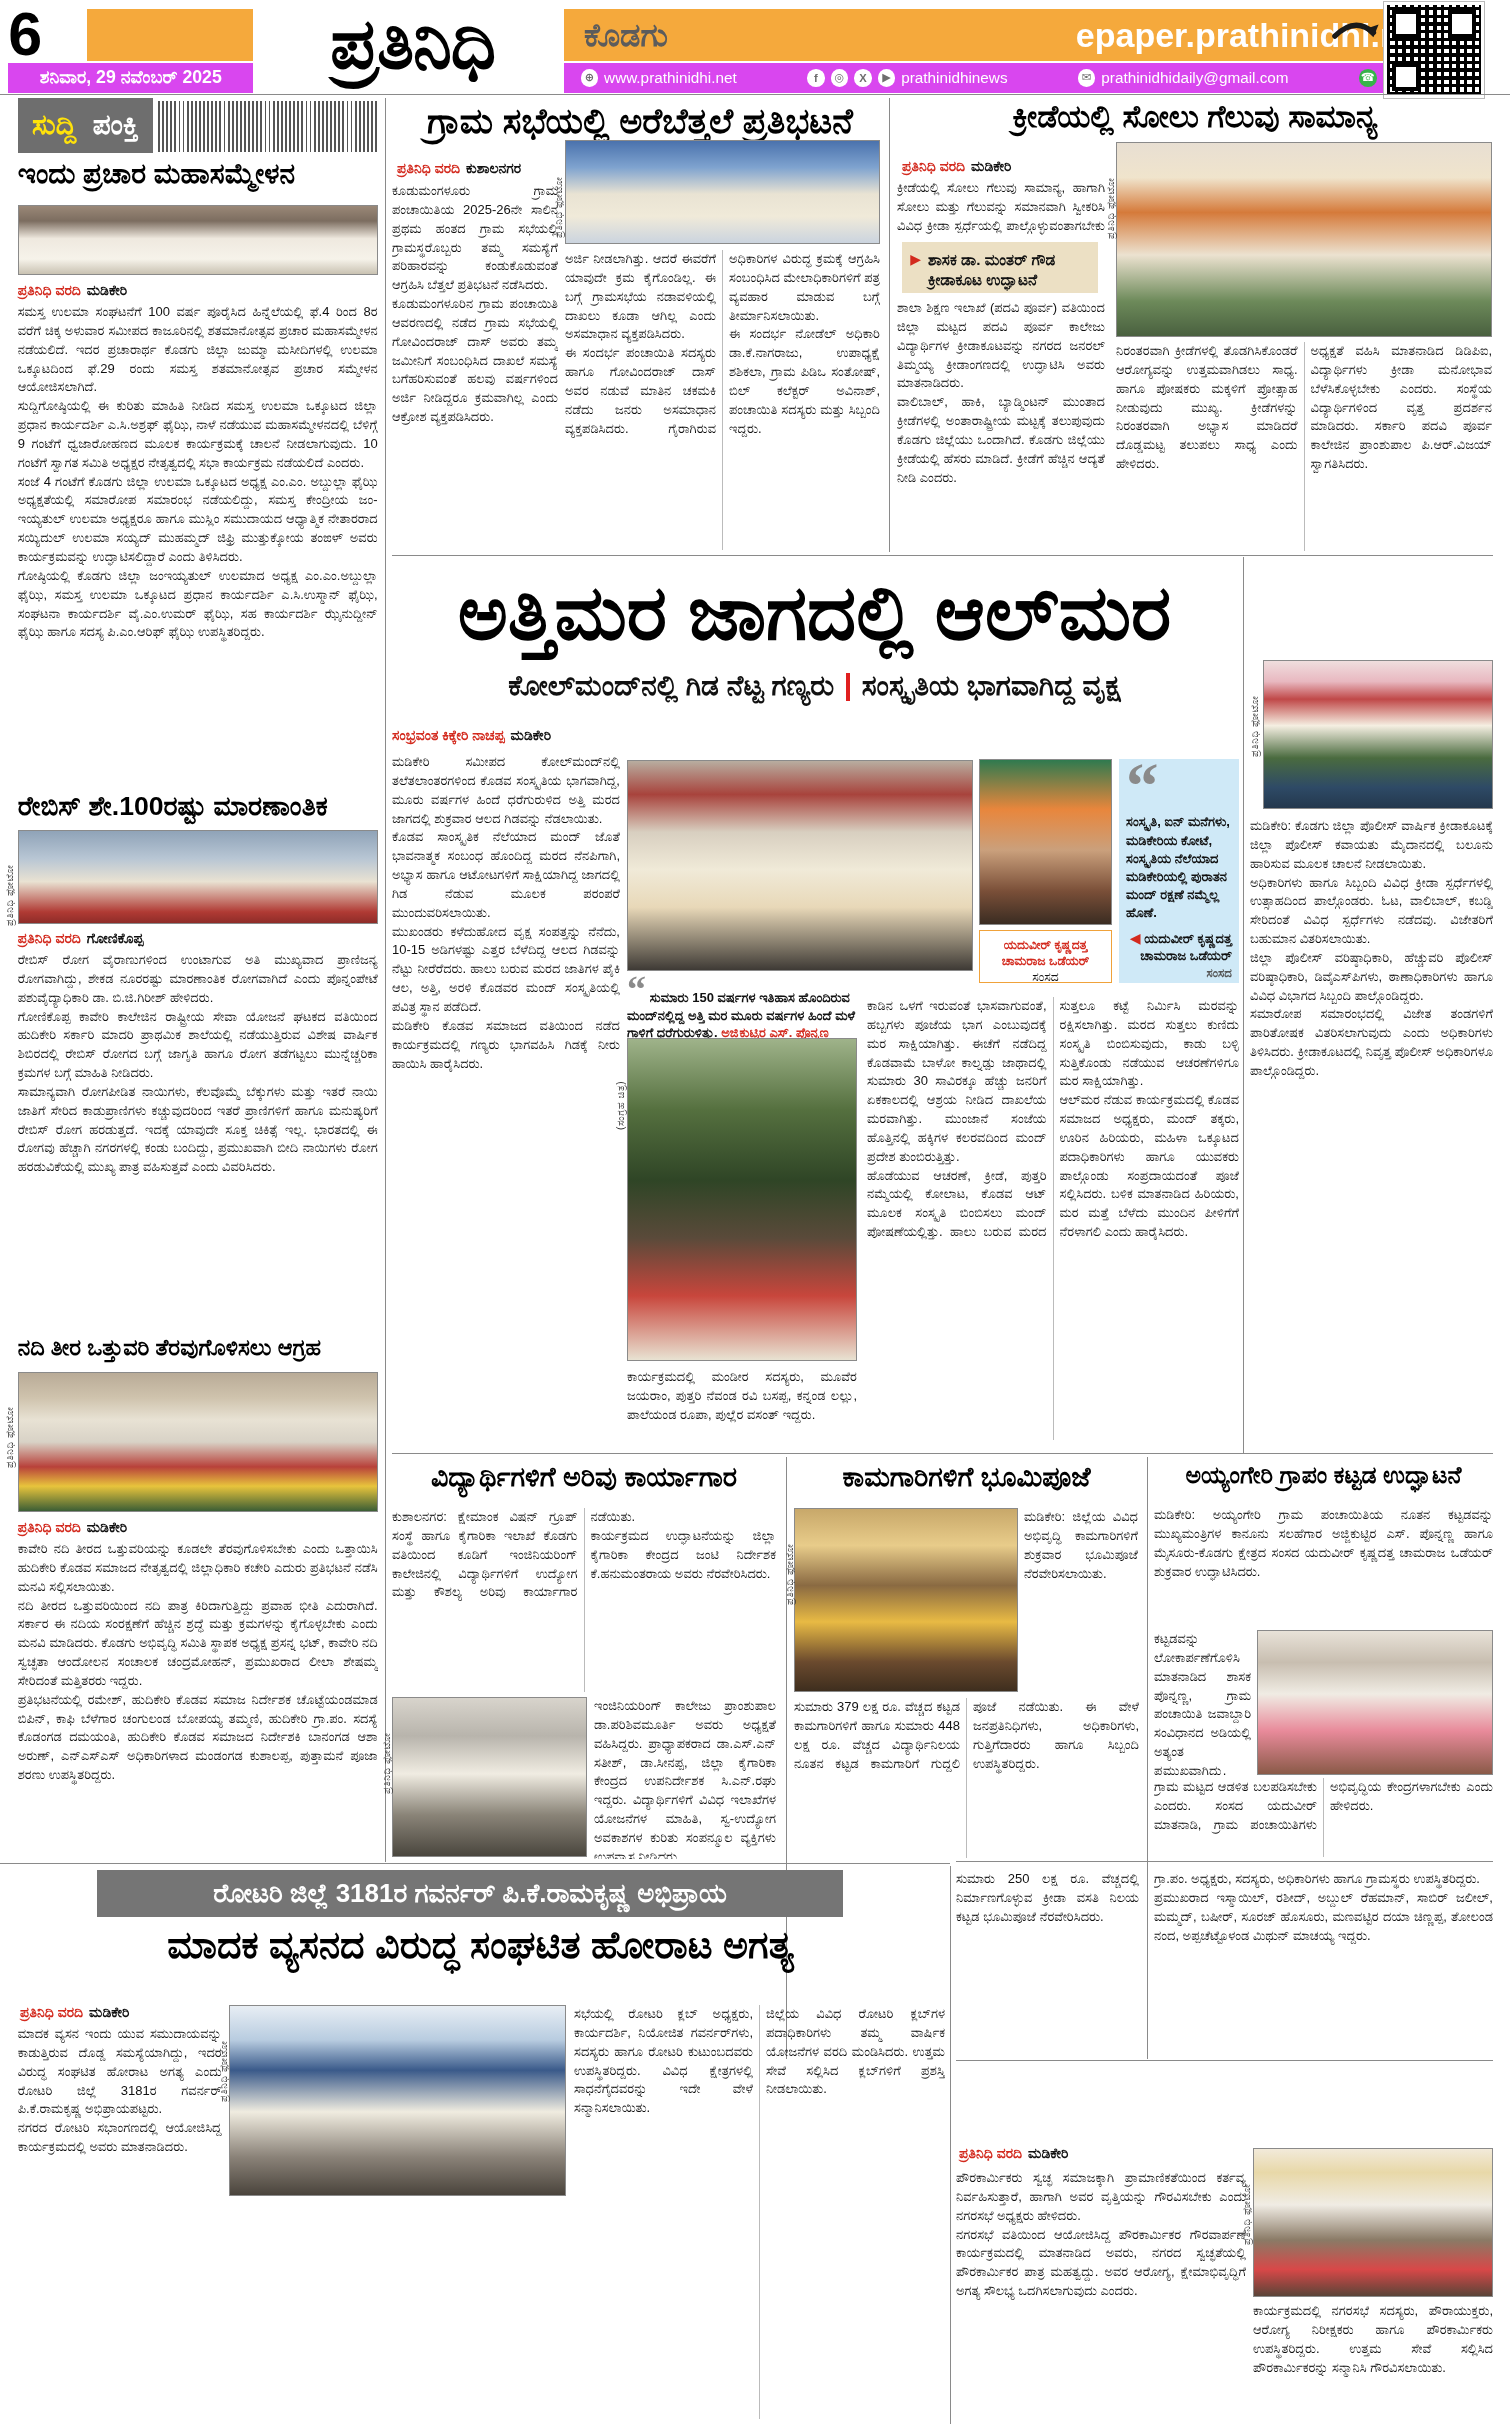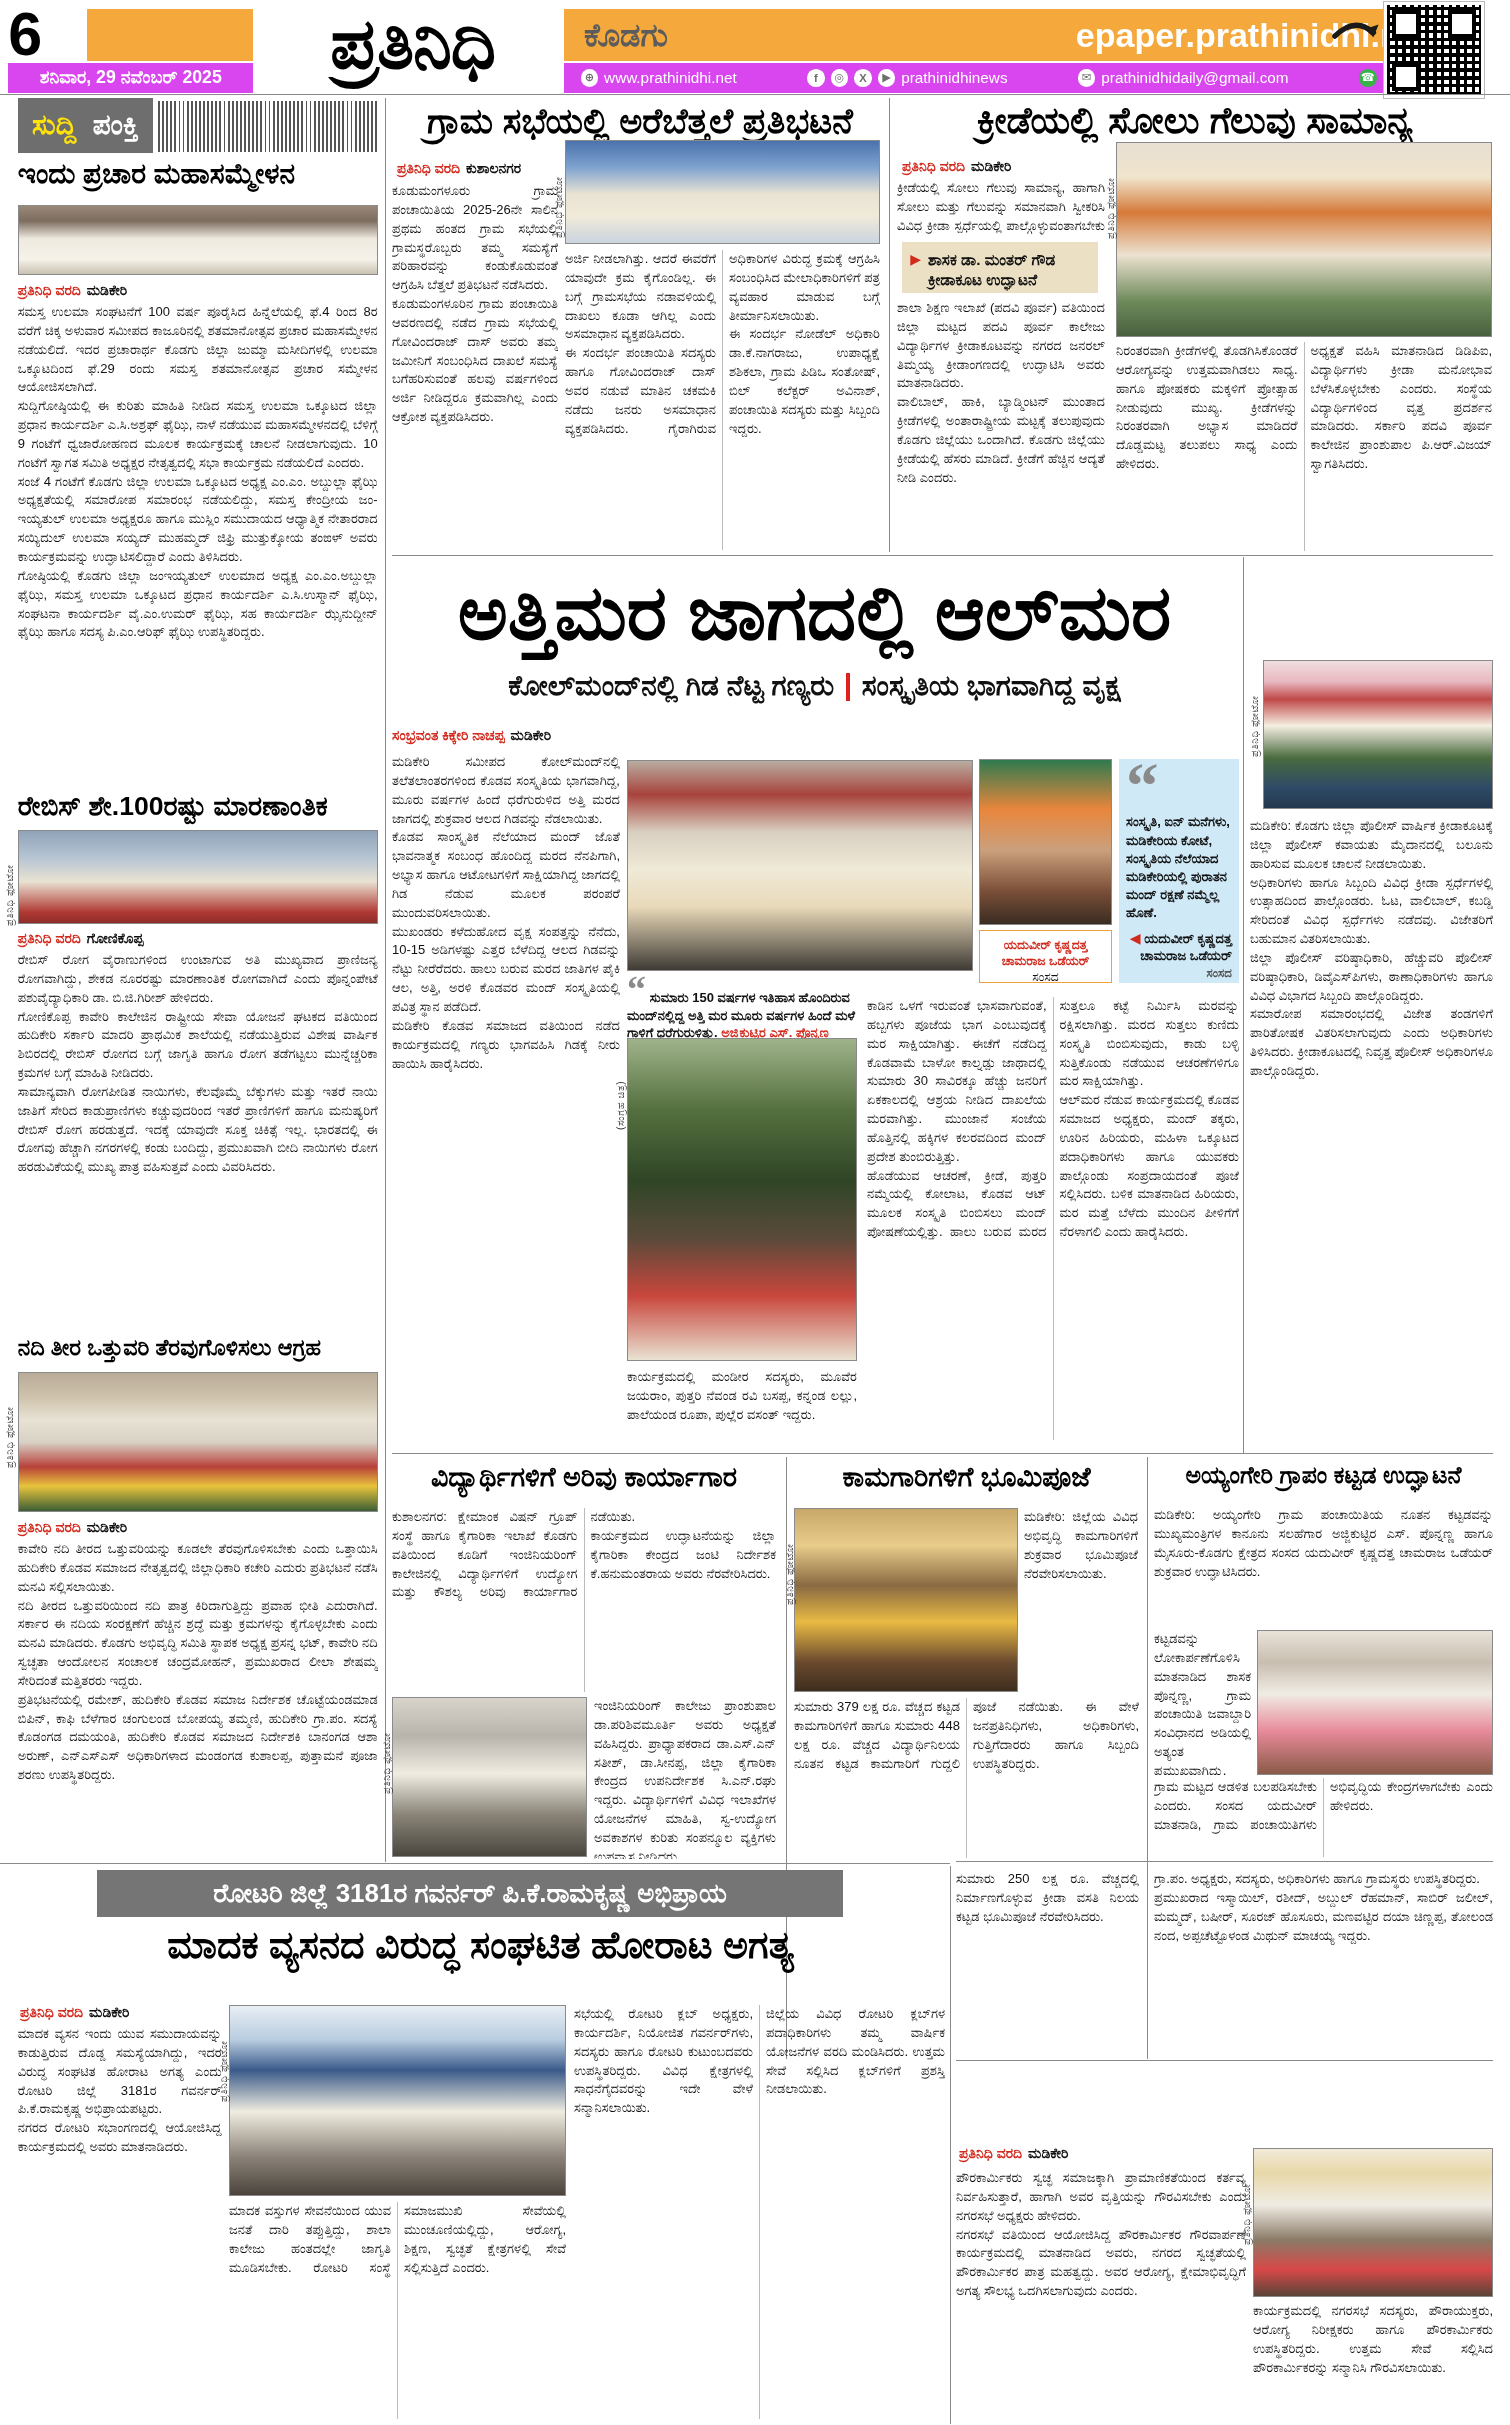--- a/index.html
+++ b/index.html
@@ -164,21 +164,21 @@
     <span class="plc">ಕುಶಾಲನಗರ</span>
   </div>
   <div class="abs body" style="left:392px;top:182px;width:166px;height:368px;">ಕೂಡುಮಂಗಳೂರು ಗ್ರಾಮ ಪಂಚಾಯಿತಿಯ 2025-26ನೇ ಸಾಲಿನ ಪ್ರಥಮ ಹಂತದ ಗ್ರಾಮ ಸಭೆಯಲ್ಲಿ ಗ್ರಾಮಸ್ಥರೊಬ್ಬರು ತಮ್ಮ ಸಮಸ್ಯೆಗೆ ಪರಿಹಾರವನ್ನು ಕಂಡುಕೊಡುವಂತೆ ಆಗ್ರಹಿಸಿ ಬೆತ್ತಲೆ ಪ್ರತಿಭಟನೆ ನಡೆಸಿದರು.
 ಕೂಡುಮಂಗಳೂರಿನ ಗ್ರಾಮ ಪಂಚಾಯಿತಿ ಆವರಣದಲ್ಲಿ ನಡೆದ ಗ್ರಾಮ ಸಭೆಯಲ್ಲಿ ಗೋವಿಂದರಾಜ್ ದಾಸ್ ಅವರು ತಮ್ಮ ಜಮೀನಿಗೆ ಸಂಬಂಧಿಸಿದ ದಾಖಲೆ ಸಮಸ್ಯೆ ಬಗೆಹರಿಸುವಂತೆ ಹಲವು ವರ್ಷಗಳಿಂದ ಅರ್ಜಿ ನೀಡಿದ್ದರೂ ಕ್ರಮವಾಗಿಲ್ಲ ಎಂದು ಆಕ್ರೋಶ ವ್ಯಕ್ತಪಡಿಸಿದರು.</div>
   <div class="abs photo" style="left:565px;top:140px;width:315px;height:104px;background:linear-gradient(180deg,#4a72ad 0%,#7fa3cf 26%,#e9e3d3 52%,#f0ead9 74%,#cbd4df 100%);"></div>
   <div class="abs vcred" style="left:553px;top:142px;">ಪ್ರತಿನಿಧಿ ಫೋಟೋ</div>
   <div class="abs body cols2" style="left:565px;top:250px;width:315px;height:300px;">ಅರ್ಜಿ ನೀಡಲಾಗಿತ್ತು. ಆದರೆ ಈವರೆಗೆ ಯಾವುದೇ ಕ್ರಮ ಕೈಗೊಂಡಿಲ್ಲ. ಈ ಬಗ್ಗೆ ಗ್ರಾಮಸಭೆಯ ನಡಾವಳಿಯಲ್ಲಿ ದಾಖಲು ಕೂಡಾ ಆಗಿಲ್ಲ ಎಂದು ಅಸಮಾಧಾನ ವ್ಯಕ್ತಪಡಿಸಿದರು.
 ಈ ಸಂದರ್ಭ ಪಂಚಾಯಿತಿ ಸದಸ್ಯರು ಹಾಗೂ ಗೋವಿಂದರಾಜ್ ದಾಸ್ ಅವರ ನಡುವೆ ಮಾತಿನ ಚಕಮಕಿ ನಡೆದು ಜನರು ಅಸಮಾಧಾನ ವ್ಯಕ್ತಪಡಿಸಿದರು. ಗೈರಾಗಿರುವ ಅಧಿಕಾರಿಗಳ ವಿರುದ್ಧ ಕ್ರಮಕ್ಕೆ ಆಗ್ರಹಿಸಿ ಸಂಬಂಧಿಸಿದ ಮೇಲಾಧಿಕಾರಿಗಳಿಗೆ ಪತ್ರ ವ್ಯವಹಾರ ಮಾಡುವ ಬಗ್ಗೆ ತೀರ್ಮಾನಿಸಲಾಯಿತು.
 ಈ ಸಂದರ್ಭ ನೋಡೆಲ್ ಅಧಿಕಾರಿ ಡಾ.ಕೆ.ನಾಗರಾಜು, ಉಪಾಧ್ಯಕ್ಷೆ ಶಶಿಕಲಾ, ಗ್ರಾಮ ಪಿಡಿಒ ಸಂತೋಷ್, ಬಿಲ್ ಕಲೆಕ್ಟರ್ ಅವಿನಾಶ್, ಪಂಚಾಯಿತಿ ಸದಸ್ಯರು ಮತ್ತು ಸಿಬ್ಬಂದಿ ಇದ್ದರು.</div>
 
-  <div class="abs hl" style="left:897px;top:100px;width:596px;font-size:37px;text-align:center;">ಕ್ರೀಡೆಯಲ್ಲಿ ಸೋಲು ಗೆಲುವು ಸಾಮಾನ್ಯ</div>
+  <div class="abs hl" style="left:897px;top:100px;width:596px;font-size:31px;text-align:center;">ಕ್ರೀಡೆಯಲ್ಲಿ ಸೋಲು ಗೆಲುವು ಸಾಮಾನ್ಯ</div>
   <div class="abs byline" style="left:902px;top:158px;">
     <span class="redlbl">ಪ್ರತಿನಿಧಿ ವರದಿ</span>
     <span class="plc">ಮಡಿಕೇರಿ</span>
   </div>
   <div class="abs body" style="left:897px;top:179px;width:208px;height:59px;">ಕ್ರೀಡೆಯಲ್ಲಿ ಸೋಲು ಗೆಲುವು ಸಾಮಾನ್ಯ, ಹಾಗಾಗಿ ಸೋಲು ಮತ್ತು ಗೆಲುವನ್ನು ಸಮಾನವಾಗಿ ಸ್ವೀಕರಿಸಿ ವಿವಿಧ ಕ್ರೀಡಾ ಸ್ಪರ್ಧೆಯಲ್ಲಿ ಪಾಲ್ಗೊಳ್ಳುವಂತಾಗಬೇಕು ಎಂದು ಶಾಸಕ ಡಾ. ಮಂತರ್ ಗೌಡ ಹೇಳಿದರು.</div>
   <div class="abs beigebox" style="left:902px;top:242px;width:196px;height:51px;">
     <span class="tri">▶</span>
     <span>ಶಾಸಕ ಡಾ. ಮಂತರ್ ಗೌಡ ಕ್ರೀಡಾಕೂಟ ಉದ್ಘಾಟನೆ</span>
   </div>
   <div class="abs body" style="left:897px;top:299px;width:208px;height:253px;">ಶಾಲಾ ಶಿಕ್ಷಣ ಇಲಾಖೆ (ಪದವಿ ಪೂರ್ವ) ವತಿಯಿಂದ ಜಿಲ್ಲಾ ಮಟ್ಟದ ಪದವಿ ಪೂರ್ವ ಕಾಲೇಜು ವಿದ್ಯಾರ್ಥಿಗಳ ಕ್ರೀಡಾಕೂಟವನ್ನು ನಗರದ ಜನರಲ್ ತಿಮ್ಮಯ್ಯ ಕ್ರೀಡಾಂಗಣದಲ್ಲಿ ಉದ್ಘಾಟಿಸಿ ಅವರು ಮಾತನಾಡಿದರು.
@@ -266,21 +266,20 @@
   <div class="abs kicker" style="left:97px;top:1870px;width:746px;height:47px;">ರೋಟರಿ ಜಿಲ್ಲೆ 3181ರ ಗವರ್ನರ್ ಪಿ.ಕೆ.ರಾಮಕೃಷ್ಣ ಅಭಿಪ್ರಾಯ</div>
   <div class="abs hl" style="left:17.7px;top:1924px;width:926px;font-size:38px;text-align:center;">ಮಾದಕ ವ್ಯಸನದ ವಿರುದ್ಧ ಸಂಘಟಿತ ಹೋರಾಟ ಅಗತ್ಯ</div>
   <div class="abs byline" style="left:20px;top:2004px;">
     <span class="redlbl">ಪ್ರತಿನಿಧಿ ವರದಿ</span>
     <span class="plc">ಮಡಿಕೇರಿ</span>
   </div>
   <div class="abs body" style="left:17.7px;top:2025px;width:204px;height:394px;">ಮಾದಕ ವ್ಯಸನ ಇಂದು ಯುವ ಸಮುದಾಯವನ್ನು ಕಾಡುತ್ತಿರುವ ದೊಡ್ಡ ಸಮಸ್ಯೆಯಾಗಿದ್ದು, ಇದರ ವಿರುದ್ಧ ಸಂಘಟಿತ ಹೋರಾಟ ಅಗತ್ಯ ಎಂದು ರೋಟರಿ ಜಿಲ್ಲೆ 3181ರ ಗವರ್ನರ್ ಪಿ.ಕೆ.ರಾಮಕೃಷ್ಣ ಅಭಿಪ್ರಾಯಪಟ್ಟರು.
 ನಗರದ ರೋಟರಿ ಸಭಾಂಗಣದಲ್ಲಿ ಆಯೋಜಿಸಿದ್ದ ಕಾರ್ಯಕ್ರಮದಲ್ಲಿ ಅವರು ಮಾತನಾಡಿದರು.</div>
   <div class="abs photo" style="left:229px;top:2005px;width:337px;height:191px;background:linear-gradient(180deg,#e8eef4 0%,#b8cce0 18%,#3a5a8a 34%,#f0ece0 56%,#8a8278 80%,#4a443c 100%);"></div>
   <div class="abs vcred" style="left:218px;top:2006px;">ಪ್ರತಿನಿಧಿ ಫೋಟೋ</div>
-  <div class="abs body cols2" style="left:229px;top:2202px;width:337px;height:217px;">ಮಾದಕ ವಸ್ತುಗಳ ಸೇವನೆಯಿಂದ ಯುವ ಜನತೆ ದಾರಿ ತಪ್ಪುತ್ತಿದ್ದು, ಶಾಲಾ ಕಾಲೇಜು ಹಂತದಲ್ಲೇ ಜಾಗೃತಿ ಮೂಡಿಸಬೇಕು. ರೋಟರಿ ಸಂಸ್ಥೆ ಸಮಾಜಮುಖಿ ಸೇವೆಯಲ್ಲಿ ಮುಂಚೂಣಿಯಲ್ಲಿದ್ದು, ಆರೋಗ್ಯ, ಶಿಕ್ಷಣ, ಸ್ವಚ್ಛತೆ ಕ್ಷೇತ್ರಗಳಲ್ಲಿ ಸೇವೆ ಸಲ್ಲಿಸುತ್ತಿದೆ ಎಂದರು.</div>
   <div class="abs body cols2" style="left:574px;top:2005px;width:371px;height:414px;">ಸಭೆಯಲ್ಲಿ ರೋಟರಿ ಕ್ಲಬ್ ಅಧ್ಯಕ್ಷರು, ಕಾರ್ಯದರ್ಶಿ, ನಿಯೋಜಿತ ಗವರ್ನರ್‌ಗಳು, ಸದಸ್ಯರು ಹಾಗೂ ರೋಟರಿ ಕುಟುಂಬದವರು ಉಪಸ್ಥಿತರಿದ್ದರು. ವಿವಿಧ ಕ್ಷೇತ್ರಗಳಲ್ಲಿ ಸಾಧನೆಗೈದವರನ್ನು ಇದೇ ವೇಳೆ ಸನ್ಮಾನಿಸಲಾಯಿತು.
 ಜಿಲ್ಲೆಯ ವಿವಿಧ ರೋಟರಿ ಕ್ಲಬ್‌ಗಳ ಪದಾಧಿಕಾರಿಗಳು ತಮ್ಮ ವಾರ್ಷಿಕ ಯೋಜನೆಗಳ ವರದಿ ಮಂಡಿಸಿದರು. ಉತ್ತಮ ಸೇವೆ ಸಲ್ಲಿಸಿದ ಕ್ಲಬ್‌ಗಳಿಗೆ ಪ್ರಶಸ್ತಿ ನೀಡಲಾಯಿತು.</div>
 
   <div class="abs byline" style="left:959px;top:2145px;">
     <span class="redlbl">ಪ್ರತಿನಿಧಿ ವರದಿ</span>
     <span class="plc">ಮಡಿಕೇರಿ</span>
   </div>
   <div class="abs body" style="left:956px;top:2169px;width:290px;height:253px;">ಪೌರಕಾರ್ಮಿಕರು ಸ್ವಚ್ಛ ಸಮಾಜಕ್ಕಾಗಿ ಪ್ರಾಮಾಣಿಕತೆಯಿಂದ ಕರ್ತವ್ಯ ನಿರ್ವಹಿಸುತ್ತಾರೆ, ಹಾಗಾಗಿ ಅವರ ವೃತ್ತಿಯನ್ನು ಗೌರವಿಸಬೇಕು ಎಂದು ನಗರಸಭೆ ಅಧ್ಯಕ್ಷರು ಹೇಳಿದರು.
 ನಗರಸಭೆ ವತಿಯಿಂದ ಆಯೋಜಿಸಿದ್ದ ಪೌರಕಾರ್ಮಿಕರ ಗೌರವಾರ್ಪಣೆ ಕಾರ್ಯಕ್ರಮದಲ್ಲಿ ಮಾತನಾಡಿದ ಅವರು, ನಗರದ ಸ್ವಚ್ಛತೆಯಲ್ಲಿ ಪೌರಕಾರ್ಮಿಕರ ಪಾತ್ರ ಮಹತ್ವದ್ದು. ಅವರ ಆರೋಗ್ಯ, ಕ್ಷೇಮಾಭಿವೃದ್ಧಿಗೆ ಅಗತ್ಯ ಸೌಲಭ್ಯ ಒದಗಿಸಲಾಗುವುದು ಎಂದರು.</div>
   <div class="abs photo" style="left:1253px;top:2148px;width:240px;height:149px;background:linear-gradient(180deg,#f2eada 0%,#e8d8a8 16%,#f0ece4 38%,#8a7a66 62%,#d84848 82%,#5a4438 100%);"></div>

